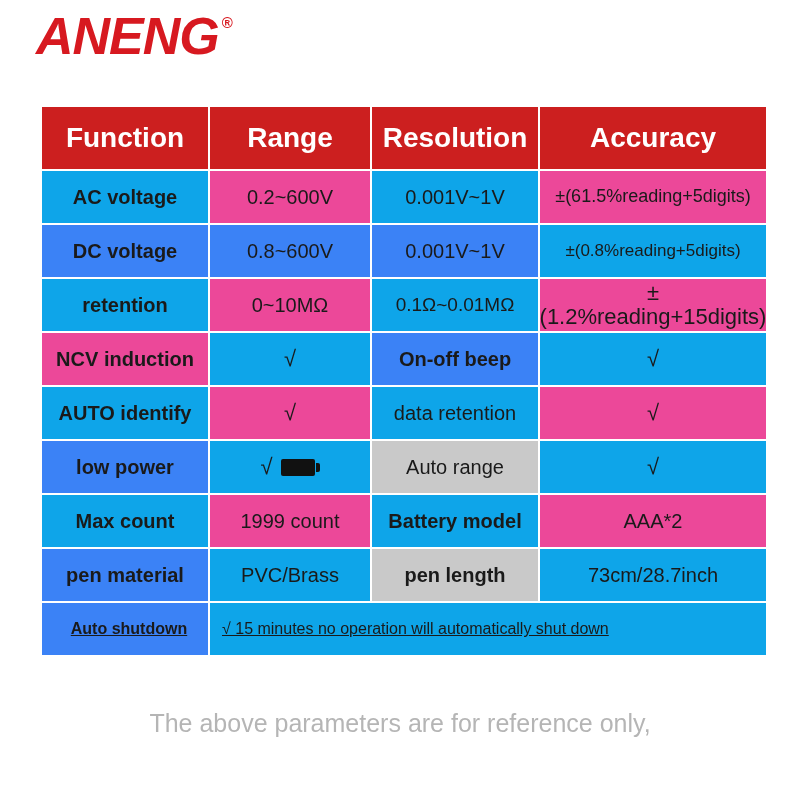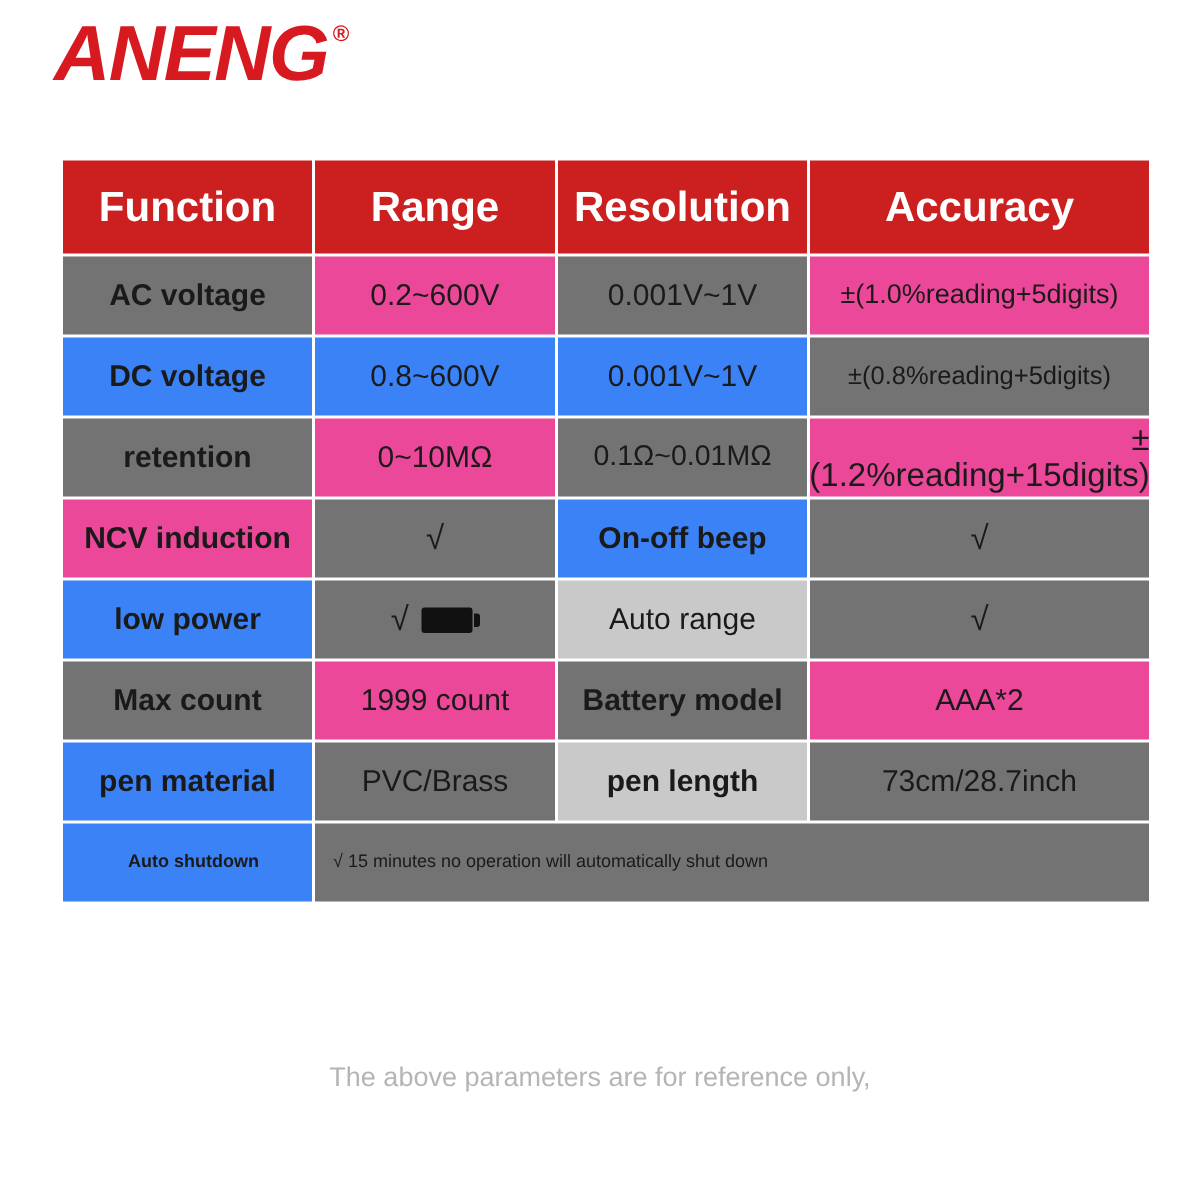--- a/index.html
+++ b/index.html
@@ -62,35 +62,35 @@
   }
   table.spec td, table.spec th {
     padding: 0;
     margin: 0;
   }
   .cell {
     display: flex;
     align-items: center;
     justify-content: center;
     height: 52px;
-    text-align: right;
+    text-align: center;
     font-size: 20px;
     color: #1a1a1a;
     box-sizing: border-box;
     padding: 17px 4px;
     line-height: 1.1;
   }
   .hdr {
     background: #cc1f1f;
     color: #ffffff;
     font-weight: bold;
     font-size: 28px;
     height: 62px;
   }
-  .c-light   { background: #737373; }
+  .c-light   { background: #0ea5e9; }
   .c-mid     { background: #3b82f6; }
   .c-white   { background: #ec4899; }
   .c-grayish { background: #c9c9c9; }
   .bold { font-weight: bold; }
 
   
   col.c1 { width: 166px; }
   col.c2 { width: 160px; }
   col.c3 { width: 166px; }
   col.c4 { width: 226px; }
@@ -113,32 +113,33 @@
     background: #111;
     margin-left: 1px;
     border-radius: 0 2px 2px 0;
   }
 
   .check { font-size: 22px; }
 
   .full-row .cell {
     justify-content: flex-start;
     padding-left: 12px;
-    font-size: 12px;
+    font-size: 16px;
+    text-decoration: underline;
   }
 
   
   .note {
     position: absolute;
     left: 0;
     right: 0;
     top: 705px;
     text-align: center;
     color: #b5b5b5;
-    font-size: 18px;
+    font-size: 25px;
     line-height: 1.45;
     font-family: "Liberation Sans", sans-serif;
   }
 </style>
 </head>
 <body>
 
 <div class="page">
 
   <div class="brand">
@@ -176,21 +177,21 @@
           <td>
               <div class="cell c-light bold">AC voltage</div>
             </td>
           <td>
               <div class="cell c-white">0.2~600V</div>
             </td>
           <td>
               <div class="cell c-light">0.001V~1V</div>
             </td>
           <td>
-              <div class="cell c-white" style="font-size:18px">±(1.0%reading+5digits)</div>
+              <div class="cell c-white" style="font-size:18px">±(61.5%reading+5digits)</div>
             </td>
         </tr>
 
         <tr>
           <td>
               <div class="cell c-mid bold">DC voltage</div>
             </td>
           <td>
               <div class="cell c-mid">0.8~600V</div>
             </td>
@@ -225,20 +226,34 @@
               <div class="cell c-light check">√</div>
             </td>
           <td>
               <div class="cell c-mid bold">On-off beep</div>
             </td>
           <td>
               <div class="cell c-light check">√</div>
             </td>
         </tr>
 
+        <tr>
+          <td>
+              <div class="cell c-light bold">AUTO identify</div>
+            </td>
+          <td>
+              <div class="cell c-white check">√</div>
+            </td>
+          <td>
+              <div class="cell c-light">data retention</div>
+            </td>
+          <td>
+              <div class="cell c-white check">√</div>
+            </td>
+        </tr>
 
         <tr>
           <td>
               <div class="cell c-mid bold">low power</div>
             </td>
           <td>
             <div class="cell c-light">
               <span class="check">√</span>
               <span class="batt">
                 <span class="batt-body"></span>

